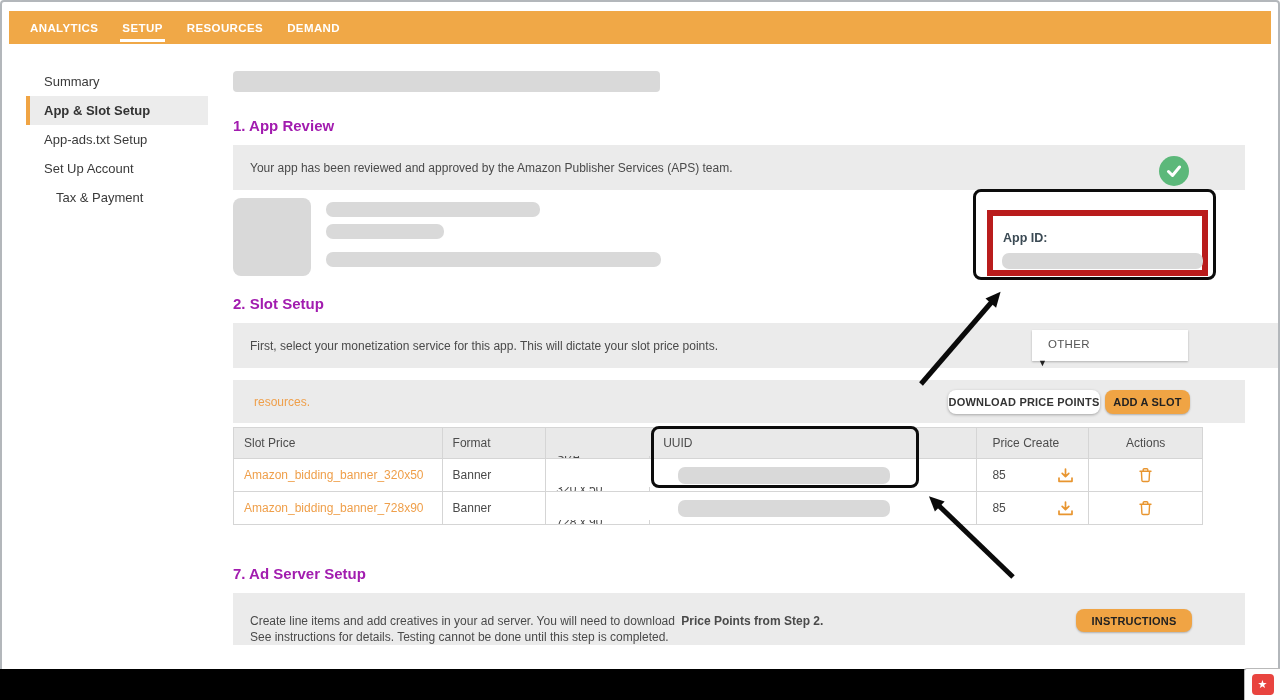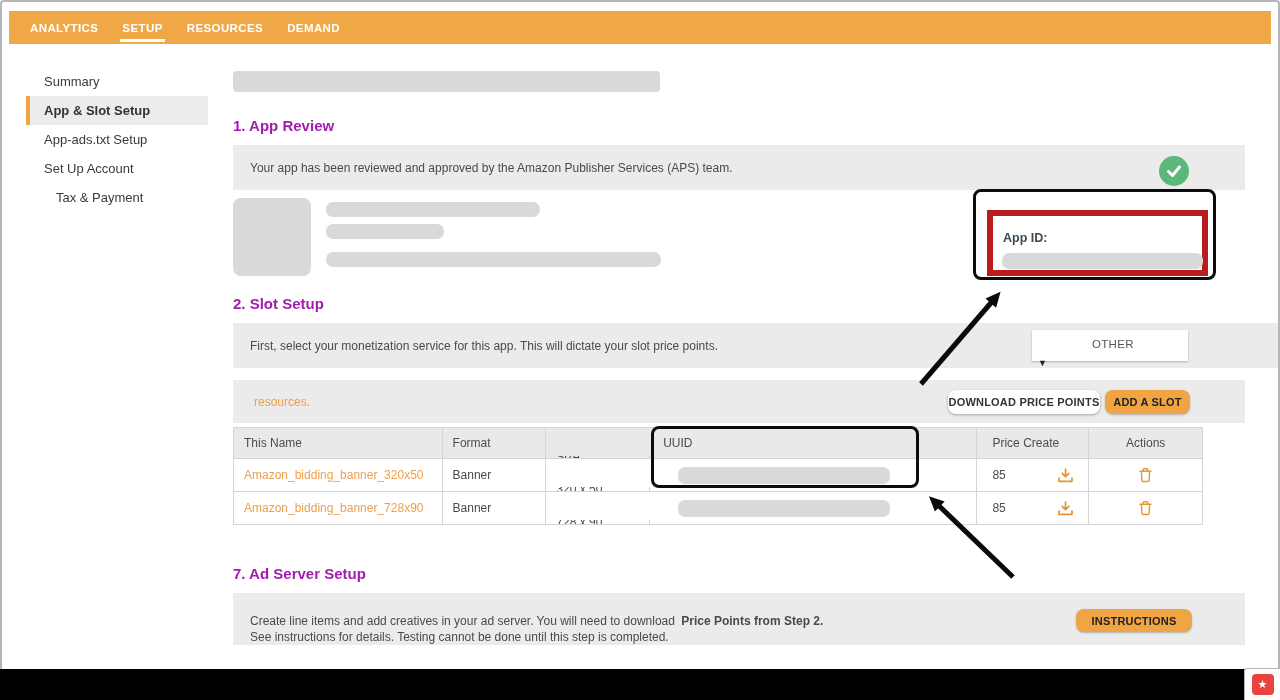--- a/index.html
+++ b/index.html
@@ -63,21 +63,21 @@
   .appid-inner{
     position:absolute;left:11px;top:10px;width:221px;height:66px;
     border:6px solid #b91c1c;box-sizing:border-box;margin-top:8px;
   }
   .appid-label{position:absolute;left:10px;top:15px;font-size:12.5px;font-weight:bold;color:#3b4a54;}
   
   .dropdown{
     position:absolute;left:1032px;top:330px;width:156px;height:31px;background:#fff;
     box-shadow:0 1px 2px rgba(0,0,0,.25);box-sizing:border-box;cursor:pointer;z-index:3;
   }
-  .dropdown .val{position:absolute;left:16px;top:8px;font-size:11.5px;color:#555;letter-spacing:.3px;margin-left:44px;}
+  .dropdown .val{position:absolute;left:16px;top:8px;font-size:11.5px;color:#555;letter-spacing:.3px;}
   .dropdown .caret{position:absolute;left:6px;bottom:-7px;font-size:9px;color:#222;}
   
   .slot-table{
     position:absolute;left:233px;top:427px;width:970px;
     border:1px solid #d5d5d5;box-sizing:border-box;font-size:12px;color:#4a4a4a;background:#fff;z-index:2;
   }
   .trow{display:flex;height:32px;border-top:1px solid #d5d5d5;background:#fff;}
   .trow.head{height:30px;border-top:none;background:#e9e9e9;color:#4c4c4c;}
   .tcell{
     display:flex;align-items:center;padding-left:10px;box-sizing:border-box;
@@ -172,21 +172,21 @@
 </div>
 
 <div class="abs banner" style="left:233px;top:380px;width:1012px;height:43px">
   <span class="link" style="margin-left:4px">resources.</span>
 </div>
 <div class="abs btn btn-light" style="left:948px;top:390px;width:152px;height:24px">DOWNLOAD PRICE POINTS</div>
 <div class="abs btn btn-orange" style="left:1105px;top:390px;width:85px;height:24px">ADD A SLOT</div>
 
 <div class="slot-table">
   <div class="trow head">
-    <div class="tcell c-slot">This Name</div>
+    <div class="tcell c-slot">Slot Price</div>
     <div class="tcell c-format">Format</div>
     <div class="tcell c-size">Size</div>
     <div class="tcell c-uuid" style="padding-left:13px">UUID</div>
     <div class="tcell c-price">Price Create</div>
     <div class="tcell c-actions">Actions</div>
   </div>
   <div class="trow">
     <div class="tcell c-slot">
         <span class="slot-link">Amazon_bidding_banner_320x50</span>
       </div>

